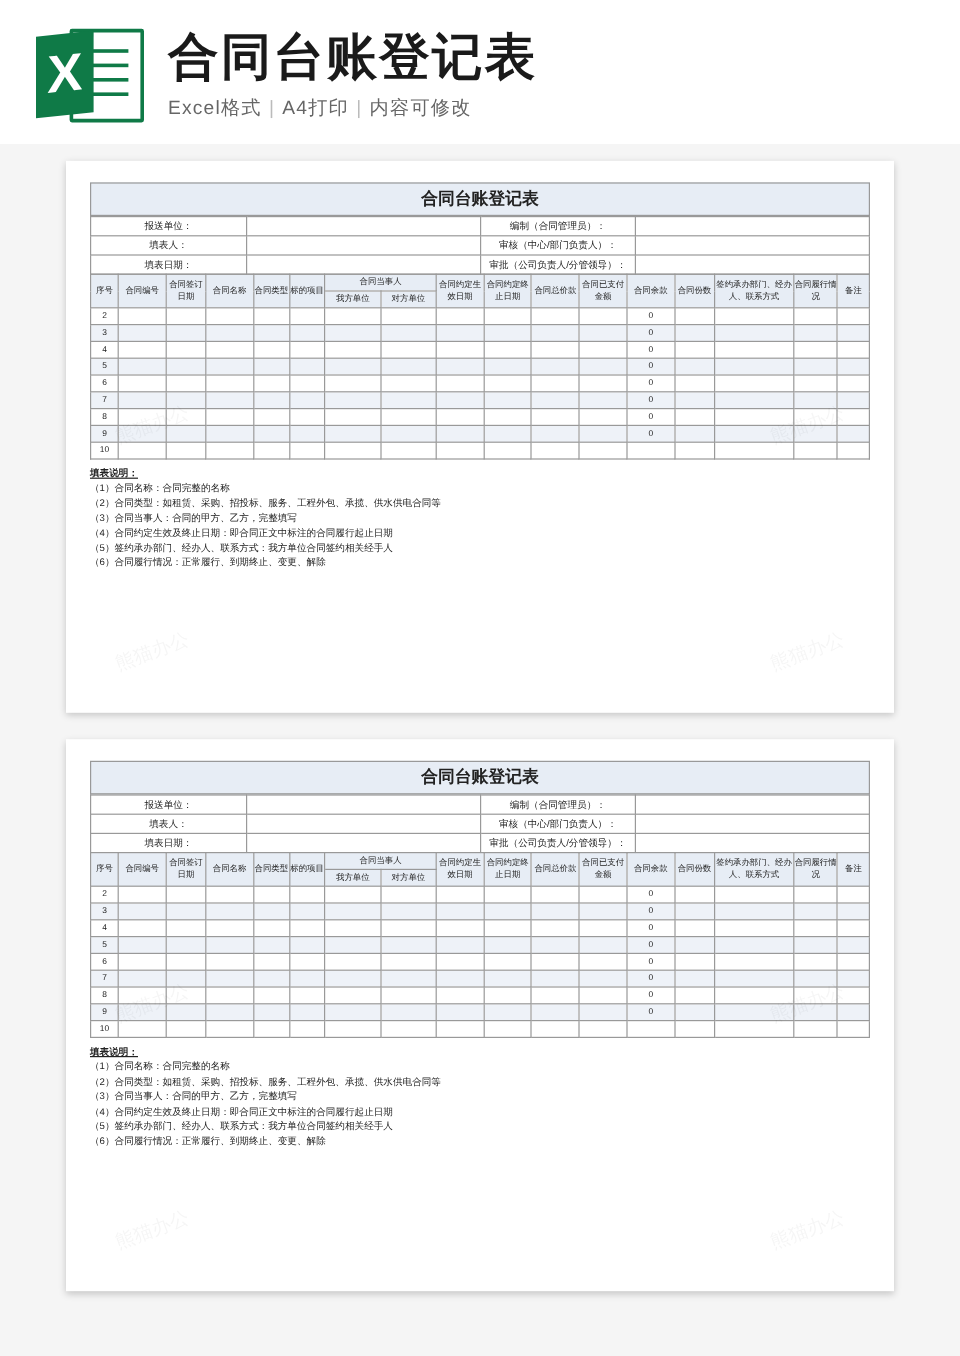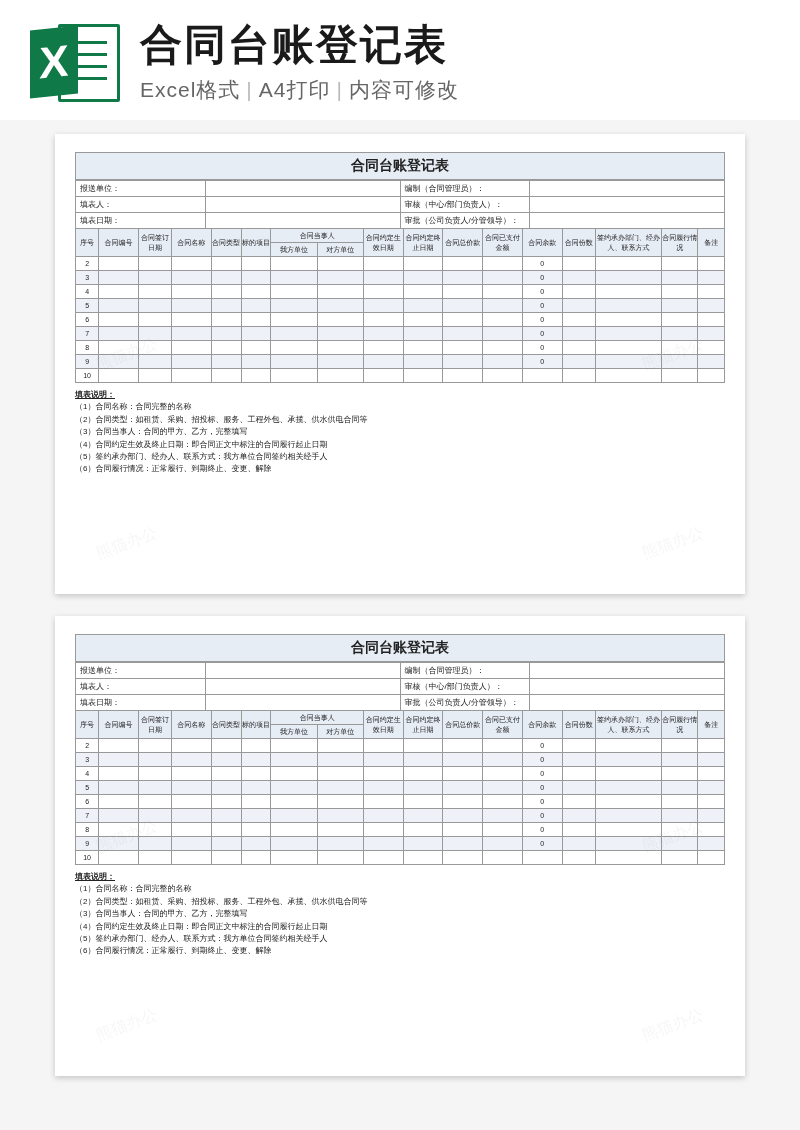--- a/index.html
+++ b/index.html
@@ -44,21 +44,21 @@
       line-height:68px; text-align:center;
       font-family:Arial,sans-serif;
     }
     .banner-text { flex:1; }
     .banner-title {
       font-size:42px; font-weight:700;
       color:#1a1a1a; letter-spacing:2px;
       line-height:1.1; margin-bottom:8px;
     }
     .banner-sub {
-      font-size:21px; color:#666;
+      font-size:16px; color:#666;
       letter-spacing:1px;
     }
     .banner-sub .sep { margin:0 6px; color:#bbb; }
     
     .page-stack {
       padding:14px 55px;
     }
     .a4 {
       width:690px; height:460px;
       background:#fff;
@@ -78,21 +78,21 @@
     .meta-table {
       width:100%; border-collapse:collapse;
       table-layout:fixed;
     }
     .meta-table td {
       border:1px solid #999;
       padding:2px 4px;
       font-size:8px;
       white-space:nowrap;
     }
-    .meta-table .lbl { text-align:left; width:20%; }
+    .meta-table .lbl { text-align:center; width:20%; }
     table.grid {
       width:100%; border-collapse:collapse;
       table-layout:fixed;
       margin-top:-1px;
     }
     .grid th, .grid td {
       border:1px solid #999;
       font-size:7px;
       padding:1px 0;
       text-align:center;

